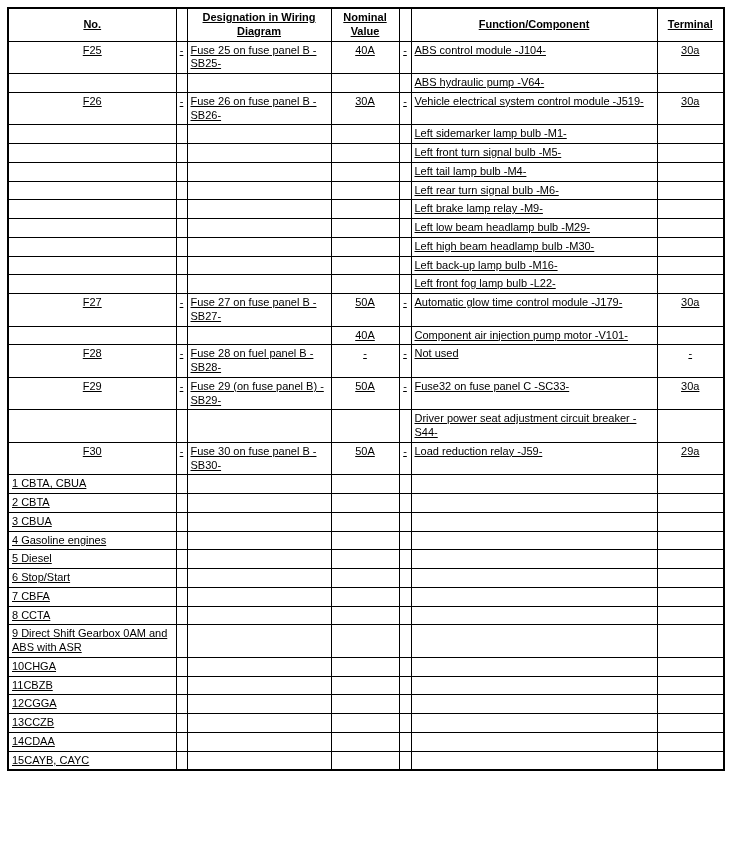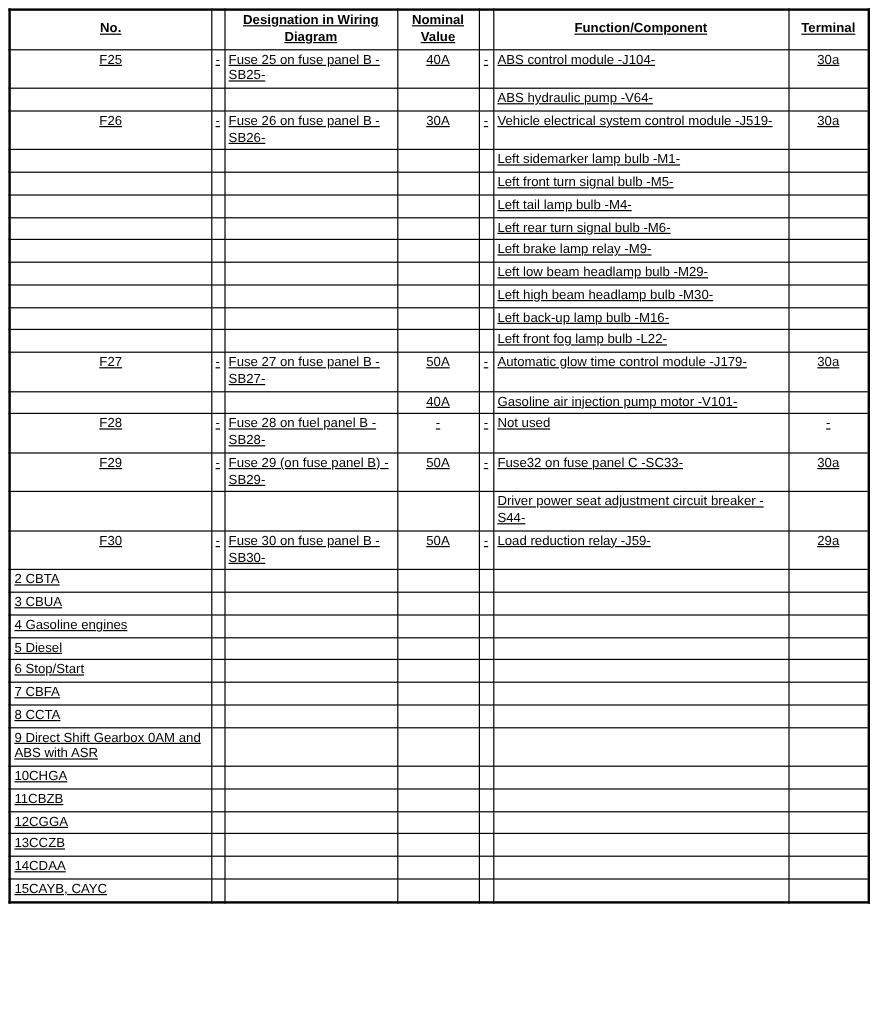--- a/index.html
+++ b/index.html
@@ -206,21 +206,21 @@
           <td class="col4">-</td>
           <td class="col5">Automatic glow time control module -J179-</td>
           <td class="col6">30a</td>
         </tr>
         <tr class="cont">
           <td class="col0"></td>
           <td class="col1"></td>
           <td class="col2"></td>
           <td class="col3">40A</td>
           <td class="col4"></td>
-          <td class="col5">Gasoline air injection pump motor -V101-</td>
+          <td class="col5">Component air injection pump motor -V101-</td>
           <td class="col6"></td>
         </tr>
         <tr class="fuse">
           <td class="col0">F28</td>
           <td class="col1">-</td>
           <td class="col2">Fuse 28 on fuel panel B -SB28-</td>
           <td class="col3">-</td>
           <td class="col4">-</td>
           <td class="col5">Not used</td>
           <td class="col6">-</td>
@@ -244,20 +244,29 @@
           <td class="col6"></td>
         </tr>
         <tr class="fuse">
           <td class="col0">F30</td>
           <td class="col1">-</td>
           <td class="col2">Fuse 30 on fuse panel B -SB30-</td>
           <td class="col3">50A</td>
           <td class="col4">-</td>
           <td class="col5">Load reduction relay -J59-</td>
           <td class="col6">29a</td>
+        </tr>
+        <tr class="note">
+          <td class="col0">1 CBTA, CBUA</td>
+          <td class="col1"></td>
+          <td class="col2"></td>
+          <td class="col3"></td>
+          <td class="col4"></td>
+          <td class="col5"></td>
+          <td class="col6"></td>
         </tr>
         <tr class="note">
           <td class="col0">2 CBTA</td>
           <td class="col1"></td>
           <td class="col2"></td>
           <td class="col3"></td>
           <td class="col4"></td>
           <td class="col5"></td>
           <td class="col6"></td>
         </tr>

